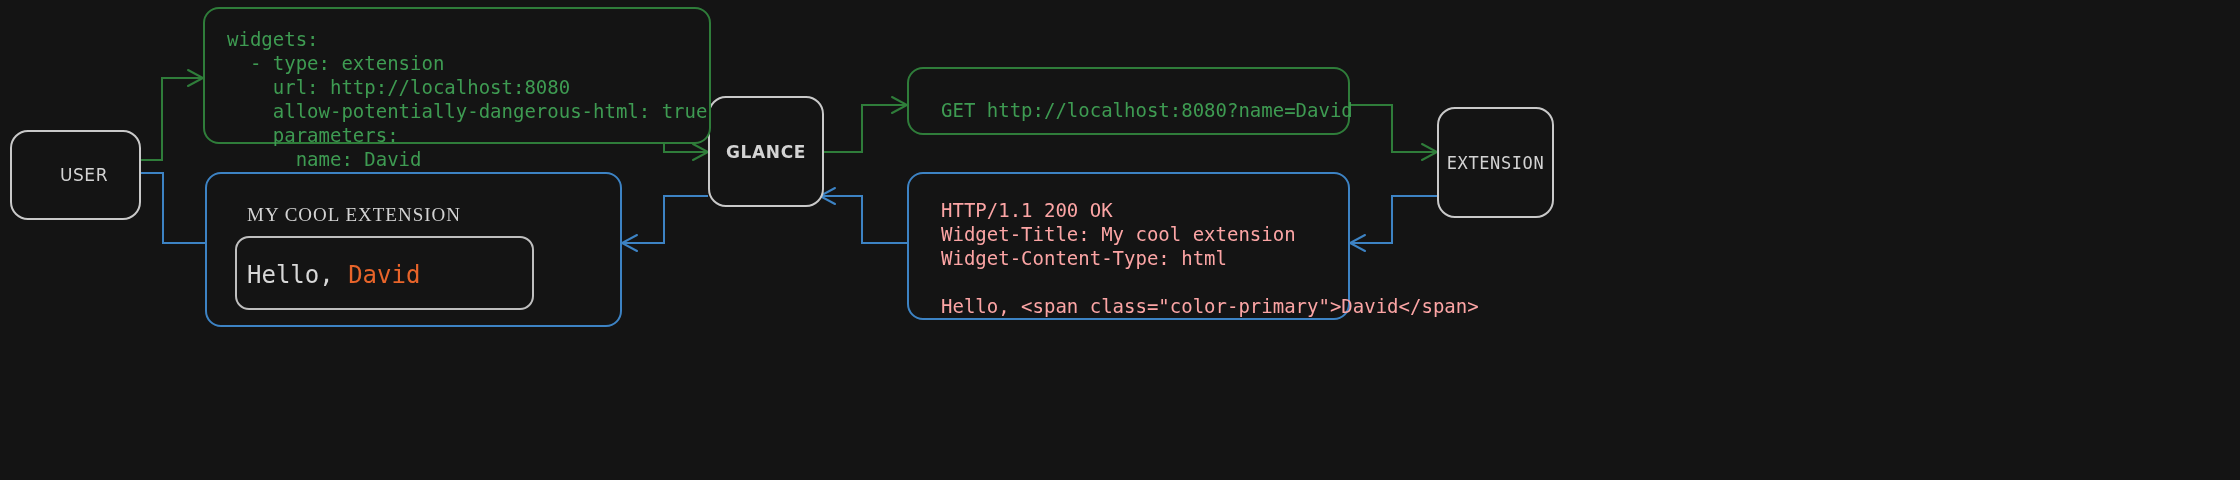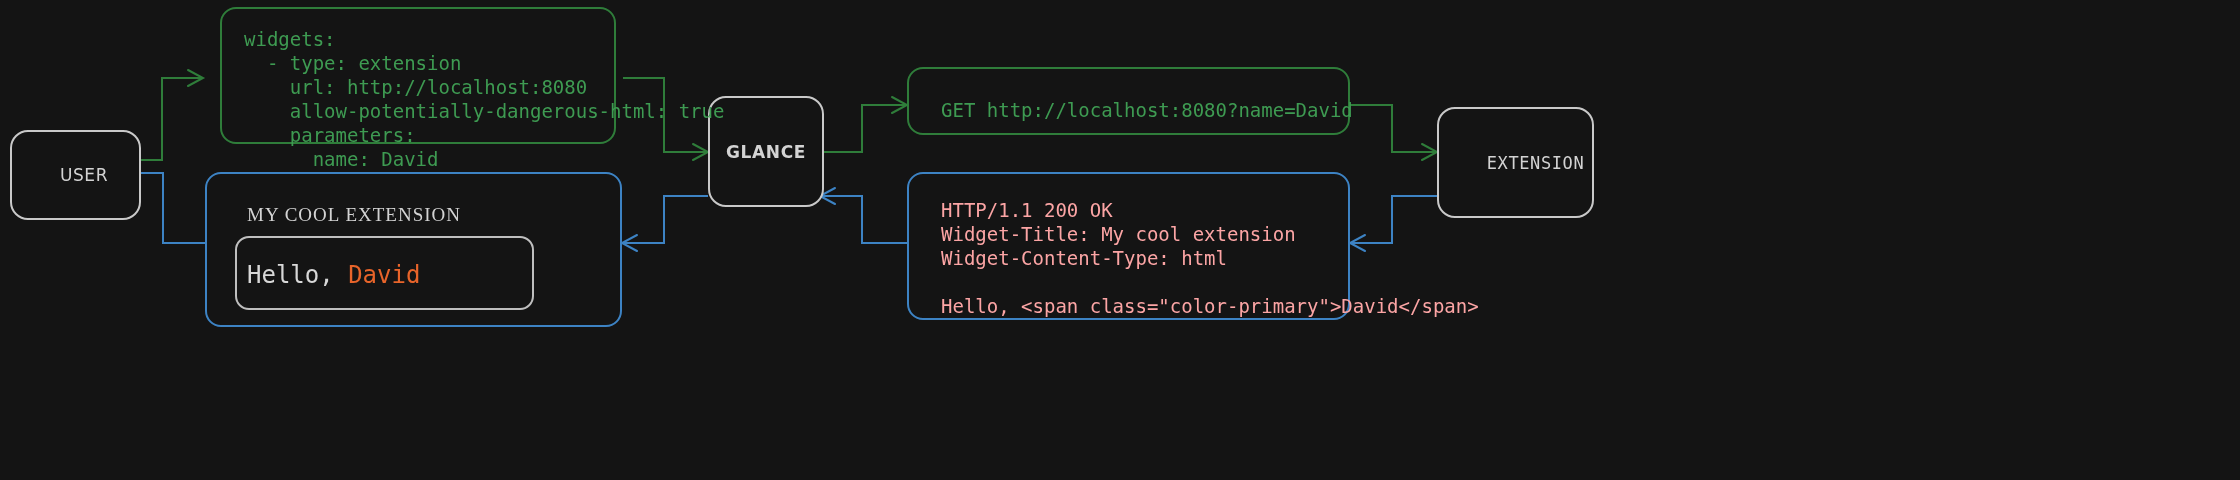--- a/index.html
+++ b/index.html
@@ -82,25 +82,25 @@
   </svg>
 
   <div class="node" style="left:10px;top:130px;width:110px;height:86px;padding-left:17px;">
     <span class="node-label sans">USER</span>
   </div>
 
   <div class="node" style="left:708px;top:96px;width:112px;height:107px;font-weight:bold;">
     <span class="node-label sans">GLANCE</span>
   </div>
 
-  <div class="node" style="left:1437px;top:107px;width:113px;height:107px;padding-left:40px;">
+  <div class="node" style="left:1437px;top:107px;width:113px;height:107px;">
     <span class="node-label mono">EXTENSION</span>
   </div>
 
-  <div class="panel green" style="left:220px;top:7px;width:396px;height:137px;">
+  <div class="panel green" style="left:203px;top:7px;width:508px;height:137px;">
     <div class="code green" style="left:22px;top:18px;position:absolute;">widgets:
   - type: extension
     url: http://localhost:8080
     allow-potentially-dangerous-html: true
     parameters:
       name: David</div>
   </div>
 
   <div class="panel blue" style="left:205px;top:172px;width:417px;height:155px;">
     <div class="wtitle" style="left:40px;top:30px;">MY COOL EXTENSION</div>

